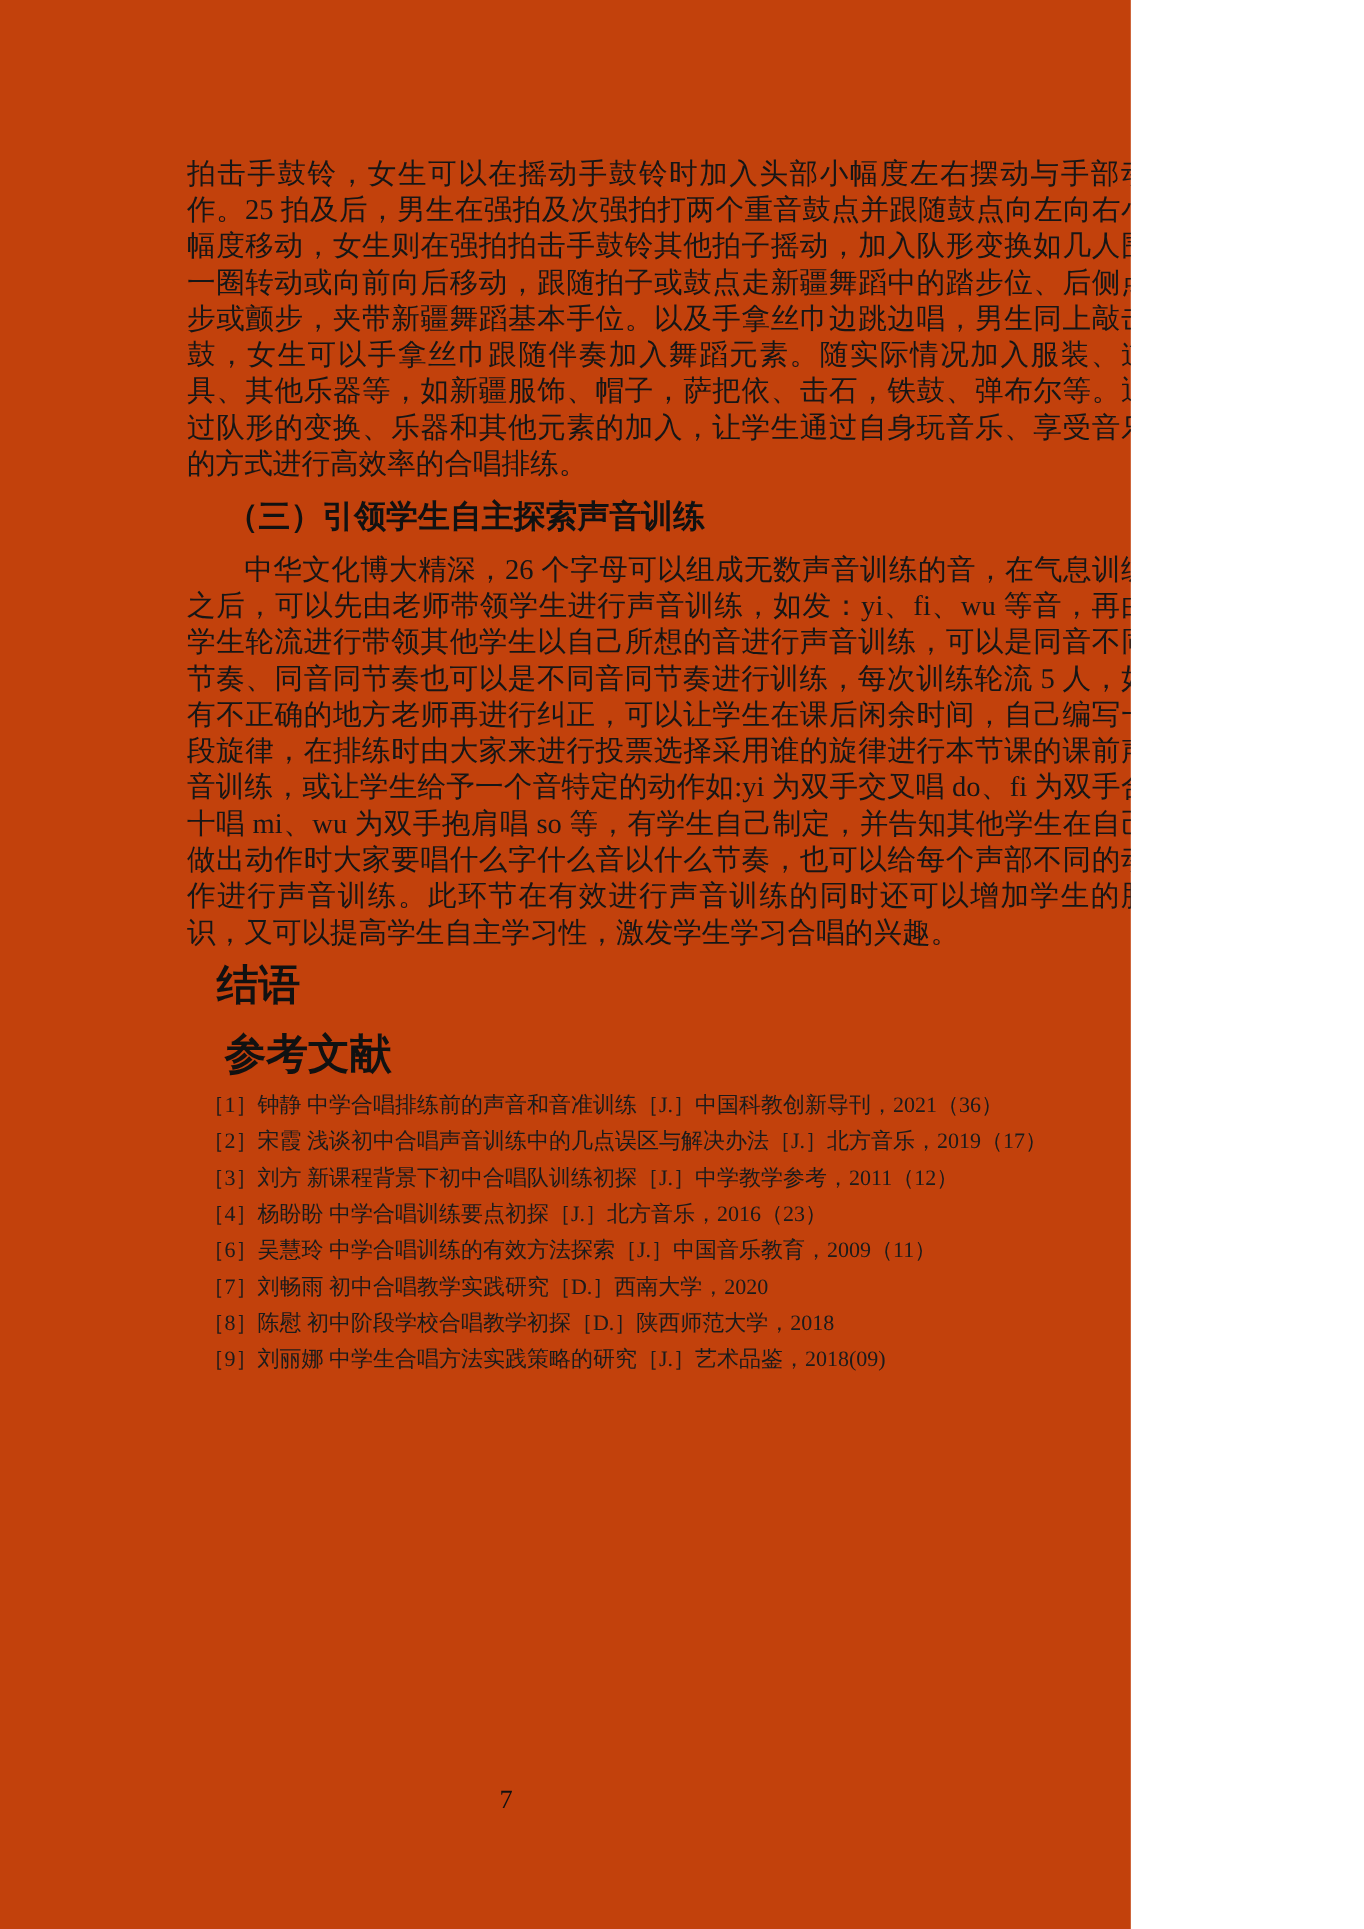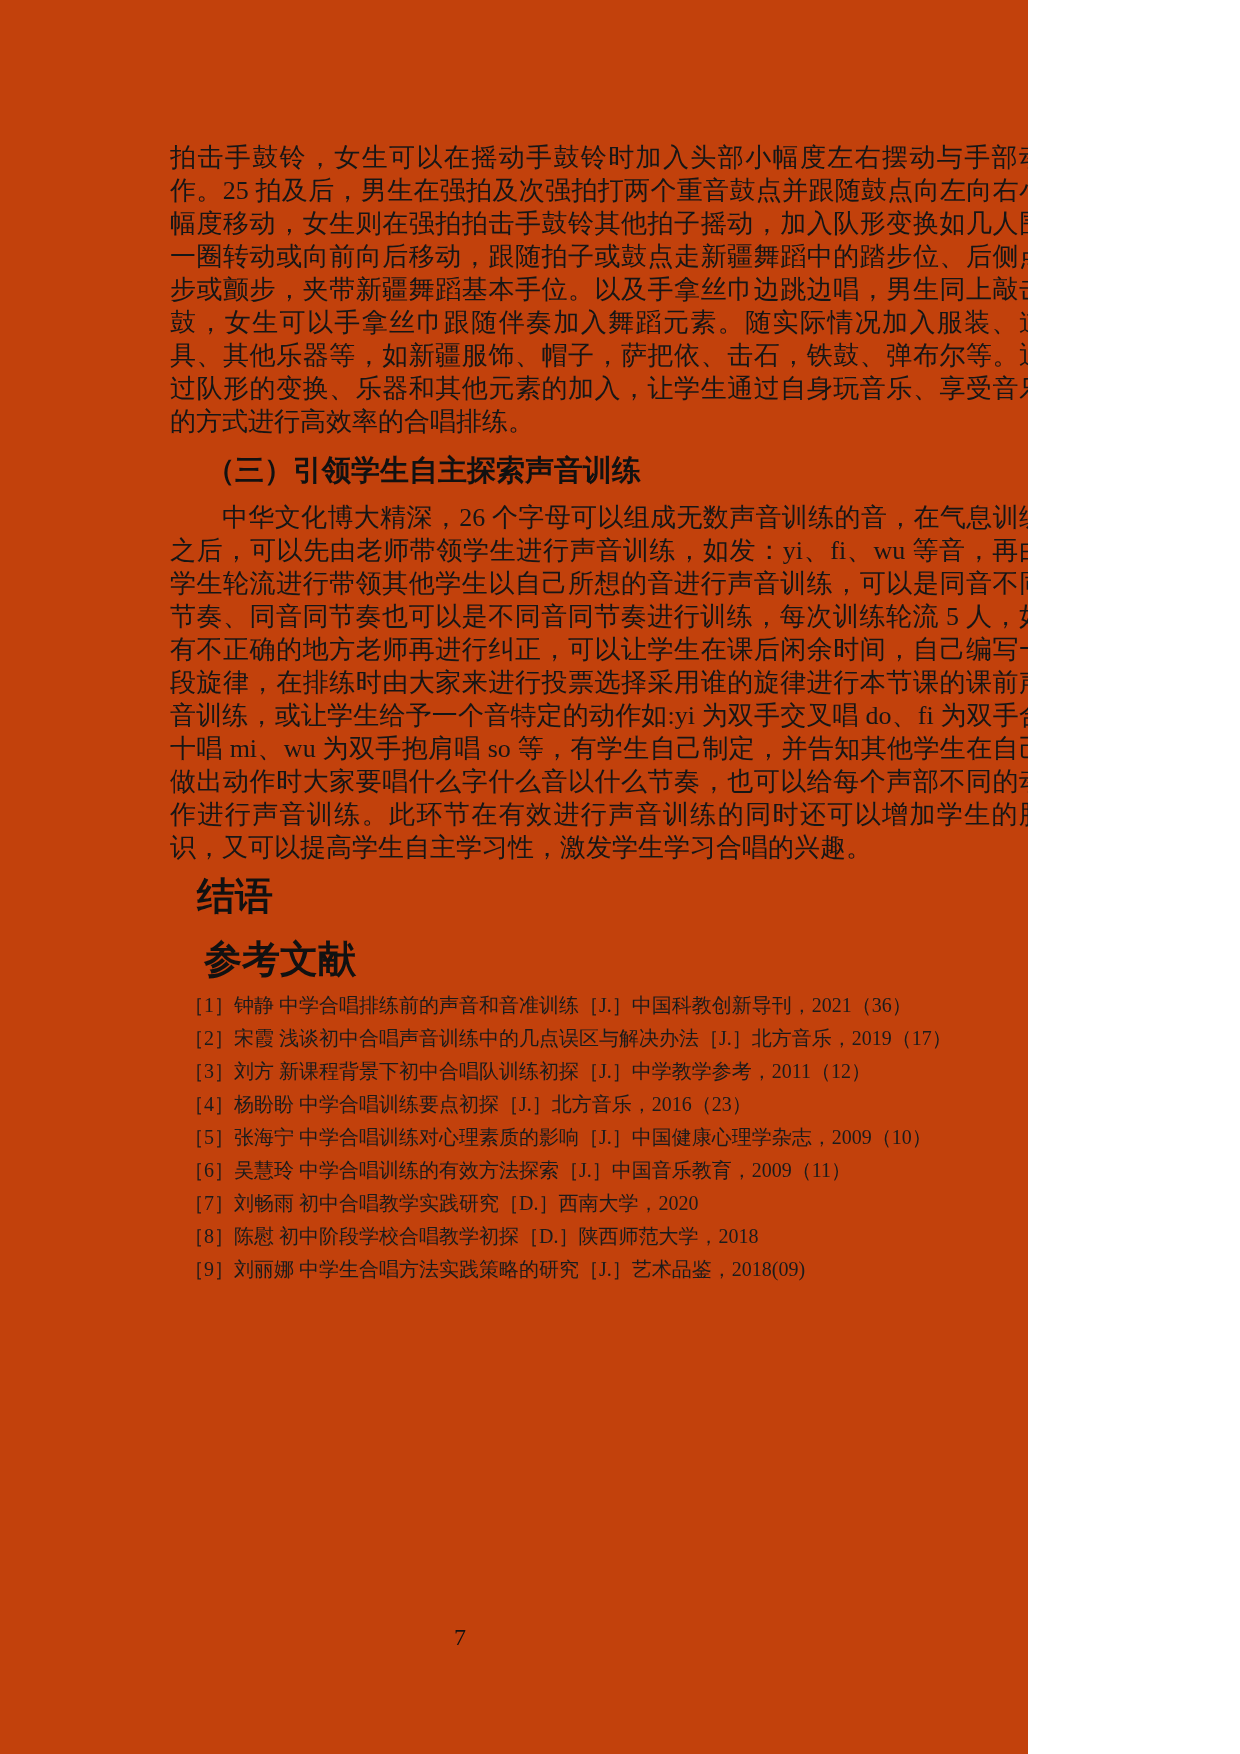--- a/index.html
+++ b/index.html
@@ -90,21 +90,20 @@
     <h2 class="big-heading conclusion-heading">结语</h2>
 
 
     <h2 class="big-heading references-heading">参考文献</h2>
 
     <div class="ref-list">
         <div class="ref-item">［1］钟静 中学合唱排练前的声音和音准训练［J.］中国科教创新导刊，2021（36）</div>
         <div class="ref-item">［2］宋霞 浅谈初中合唱声音训练中的几点误区与解决办法［J.］北方音乐，2019（17）</div>
         <div class="ref-item">［3］刘方 新课程背景下初中合唱队训练初探［J.］中学教学参考，2011（12）</div>
         <div class="ref-item">［4］杨盼盼 中学合唱训练要点初探［J.］北方音乐，2016（23）</div>
-        <div class="ref-item">［5］张海宁 中学合唱训练对心理素质的影响［J.］中国健康心理学杂志，2009（10）</div>
         <div class="ref-item">［6］吴慧玲 中学合唱训练的有效方法探索［J.］中国音乐教育，2009（11）</div>
         <div class="ref-item">［7］刘畅雨 初中合唱教学实践研究［D.］西南大学，2020</div>
         <div class="ref-item">［8］陈慰 初中阶段学校合唱教学初探［D.］陕西师范大学，2018</div>
         <div class="ref-item">［9］刘丽娜 中学生合唱方法实践策略的研究［J.］艺术品鉴，2018(09)</div>
       </div>
 
   </div>
 
   <div class="page-footer">7</div>
 </div>

